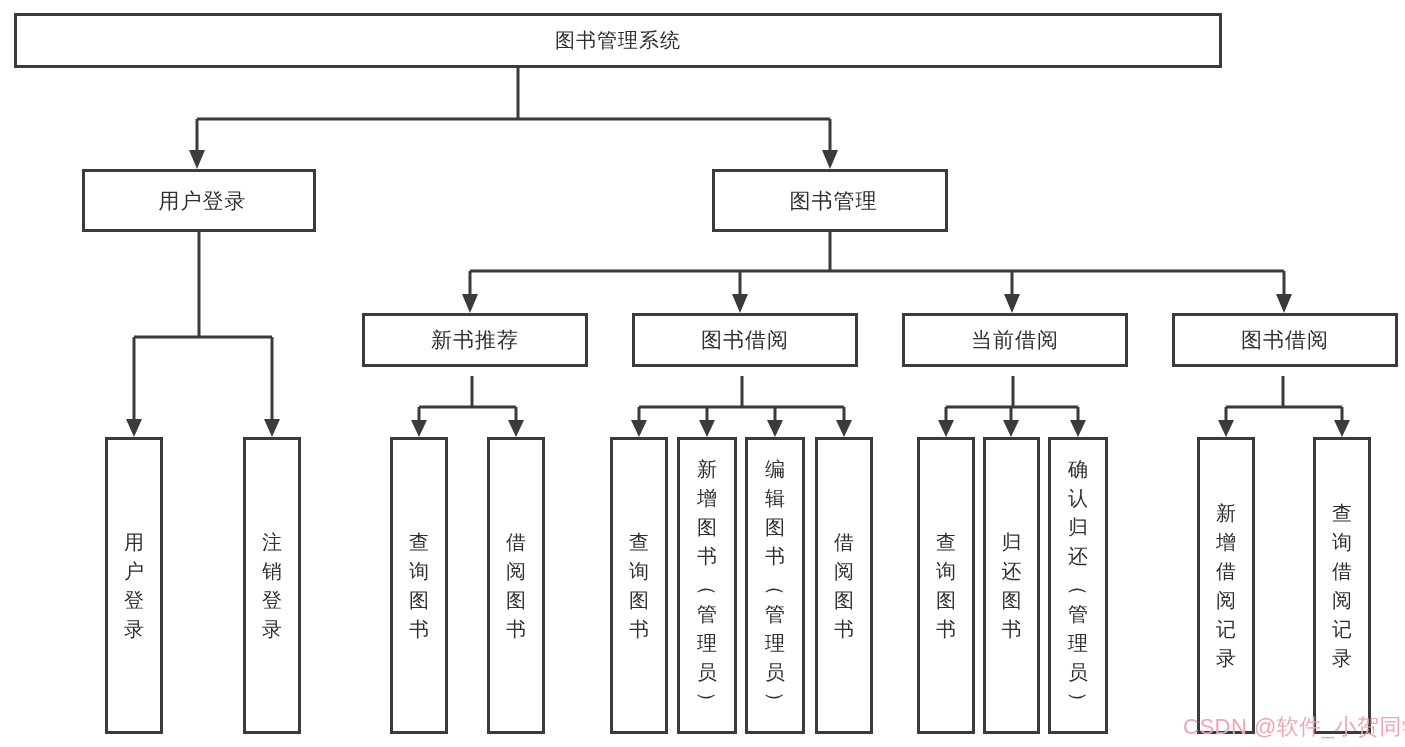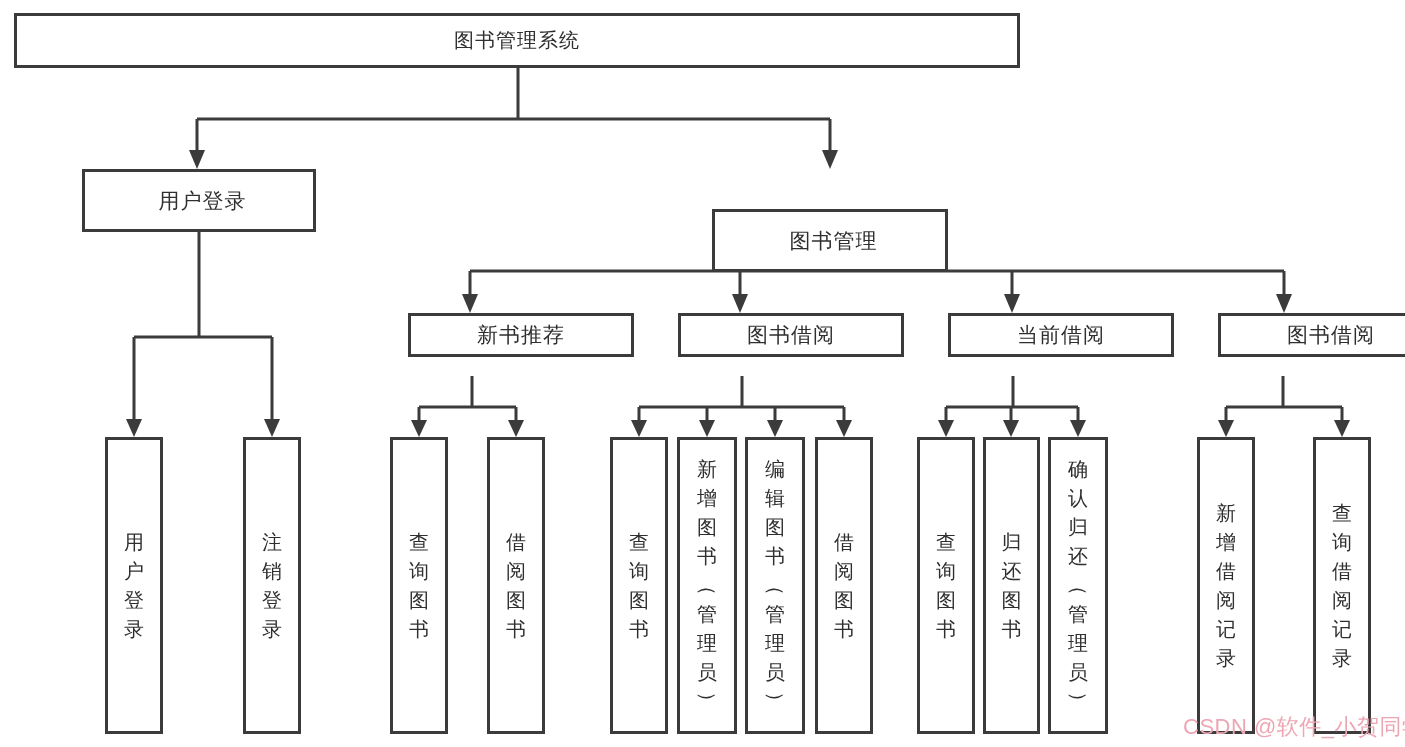--- a/index.html
+++ b/index.html
@@ -23,23 +23,23 @@
     position:absolute;
     background:#fff;
     border:3px solid var(--line);
     box-sizing:border-box;
     display:flex;align-items:center;justify-content:center;
     color:var(--text);
     font-size:21px;
     letter-spacing:1px;
     z-index:2;
   }
-  .node.root{left:14px;top:13px;width:1006px;height:55px;font-size:20px;}
+  .node.root{left:14px;top:13px;width:1208px;height:55px;font-size:20px;}
   .node.lvl2{top:169px;height:63px;padding-left:7px;}
-  .node.lvl3{top:313px;width:226px;height:44px;margin-left:46px;}
+  .node.lvl3{top:313px;width:226px;height:54px;}
   .leaf{
     position:absolute;
     top:437px;height:297px;width:58px;
     background:#fff;
     border:3px solid var(--line);
     box-sizing:border-box;
     display:flex;align-items:center;justify-content:center;
     color:var(--text);
     font-size:20px;
     z-index:2;
@@ -90,21 +90,21 @@
     <polygon points="1070,420 1086,420 1078,437"></polygon>
 
     <path d="M1283,376 V407 M1226,407 H1342 M1226,407 V421 M1342,407 V421"></path>
     <polygon points="1218,420 1234,420 1226,437"></polygon>
     <polygon points="1334,420 1350,420 1342,437"></polygon>
   </svg>
 
   <div class="node root">图书管理系统</div>
 
   <div class="node lvl2" style="left:82px;width:234px;">用户登录</div>
-  <div class="node lvl2" style="left:712px;width:236px;margin-top:40px;">图书管理</div>
+  <div class="node lvl2" style="left:712px;width:236px;">图书管理</div>
 
   <div class="node lvl3" style="left:362px;">新书推荐</div>
   <div class="node lvl3" style="left:632px;">图书借阅</div>
   <div class="node lvl3" style="left:902px;">当前借阅</div>
   <div class="node lvl3" style="left:1172px;">图书借阅</div>
 
   <div class="leaf" style="left:105px;">
     <div class="vtext">
         <span class="vchar">用</span>
         <span class="vchar">户</span>

